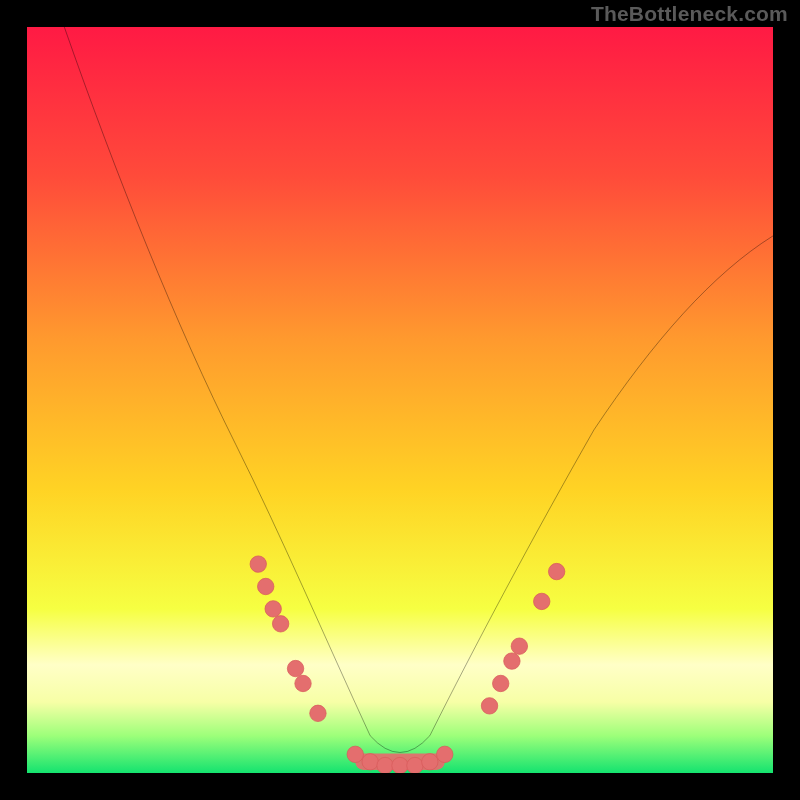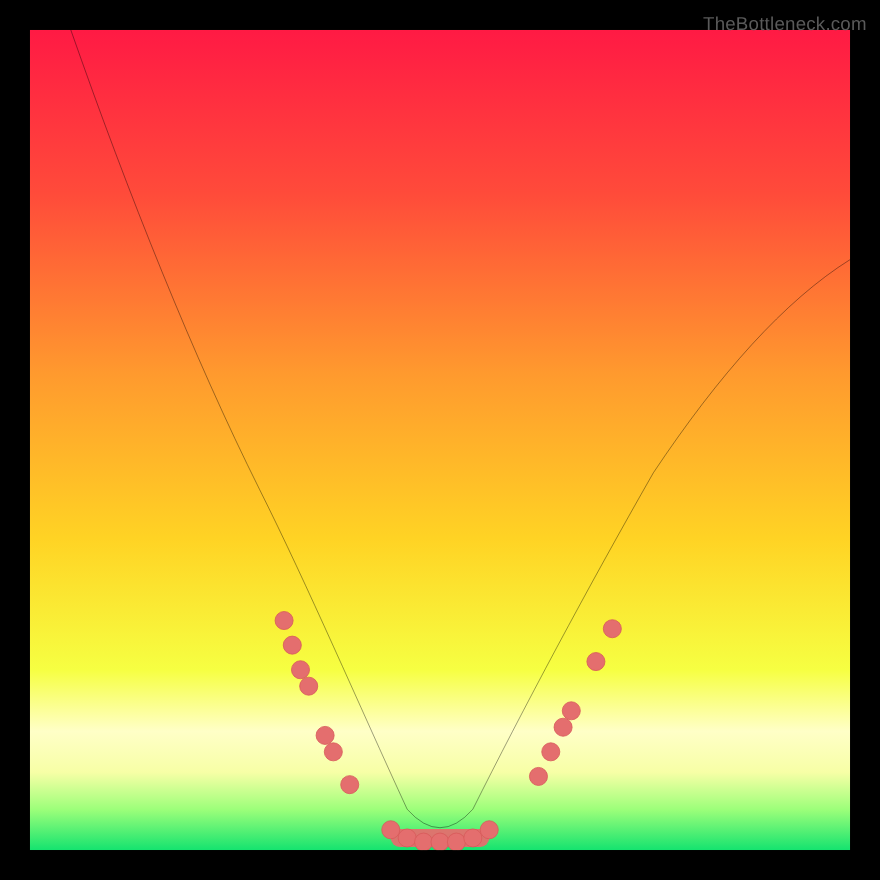--- a/index.html
+++ b/index.html
@@ -18,25 +18,25 @@
     width: 746px;
     height: 746px;
     overflow: hidden;
   }
   .bg {
     position: absolute;
     inset: 0;
   }
   .watermark {
     position: absolute;
-    top: 12px;
+    top: 2px;
     right: 12px;
     color: #5a5a5a;
-    font-size: 17px;
-    font-weight: 400;
+    font-size: 21px;
+    font-weight: 700;
     letter-spacing: 0.2px;
   }
   svg.curve {
     position: absolute;
     inset: 0;
   }
 </style>
 </head>
 <body>
 

